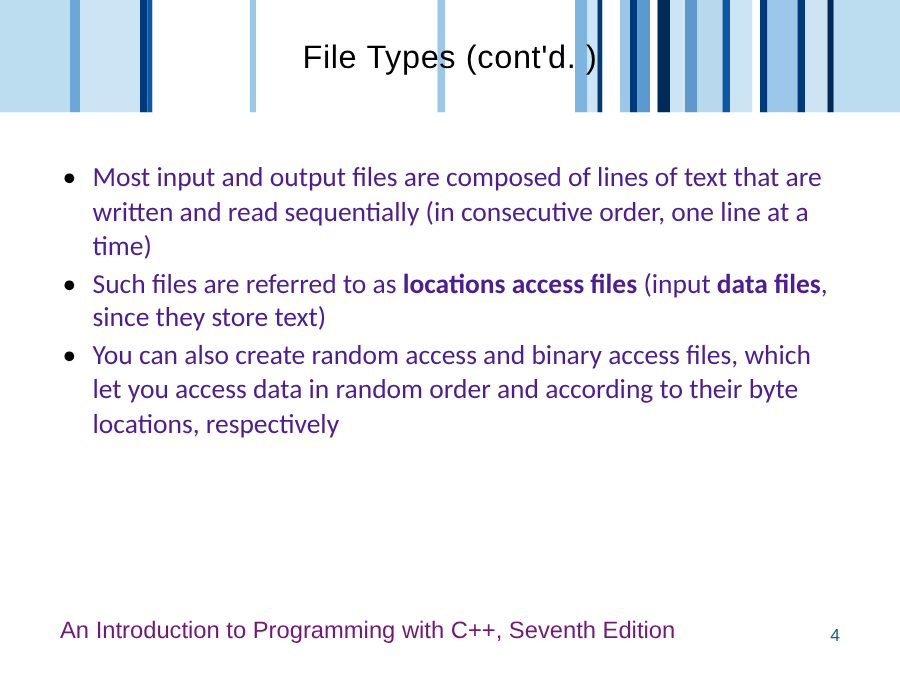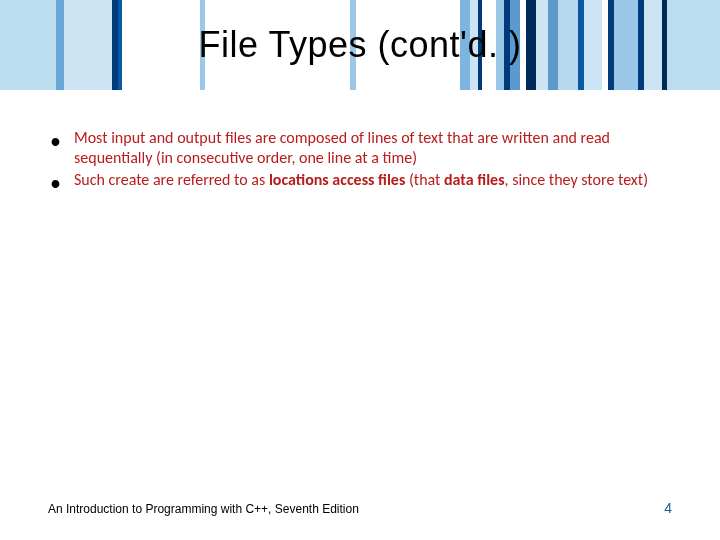--- a/index.html
+++ b/index.html
@@ -29,60 +29,60 @@
   .title {
     position: absolute;
     top: 0;
     left: 0;
     width: 720px;
     height: 90px;
     display: flex;
     align-items: center;
     justify-content: center;
     font-family: Verdana, "Segoe UI", Arial, sans-serif;
-    font-size: 36px;
+    font-size: 26px;
     font-weight: 400;
     color: #000;
     letter-spacing: 0.5px;
   }
   .content {
     position: absolute;
     top: 128px;
     left: 48px;
     width: 624px;
   }
   .bullet-list {
     list-style: none;
     margin: 0;
     padding: 0;
   }
   .bullet-list li {
     position: relative;
     padding-left: 26px;
-    font-size: 16px;
+    font-size: 22px;
     line-height: 1.25;
     margin-bottom: 2px;
-    color: #b91c1c;
+    color: #4c1d95;
   }
   .bullet-list li::before {
     content: "•";
     position: absolute;
     left: 2px;
     top: 0;
     font-size: 22px;
     color: #000;
   }
   .bold { font-weight: 700; }
   .footer-left {
     position: absolute;
     left: 48px;
     bottom: 24px;
     font-family: Arial, sans-serif;
-    font-size: 12px;
-    color: #000000;
+    font-size: 19px;
+    color: #701a75;
   }
   .footer-right {
     position: absolute;
     right: 48px;
     bottom: 24px;
     font-family: Arial, sans-serif;
     font-size: 14px;
     color: #206090;
   }
 </style>
@@ -122,19 +122,20 @@
     <div class="bar" style="left: 662px; width: 5px; background: rgb(0, 42, 90);"></div>
     <div class="bar" style="left: 667px; width: 53px; background: rgb(188, 220, 240);"></div>
   </div>
 
 <div class="title">File Types (cont'd. )</div>
 
 <div class="content">
   <ul class="bullet-list">
     <li>Most input and output files are composed of lines of text that are written and read sequentially (in consecutive order, one line at a time)</li>
     <li>
-      <span>Such create are referred to as </span><span class="bold">locations access files</span><span> (that </span><span class="bold">data files</span><span>, since they store text)</span>
+      <span>Such files are referred to as </span><span class="bold">locations access files</span><span> (input </span><span class="bold">data files</span><span>, since they store text)</span>
     </li>
+    <li>You can also create random access and binary access files, which let you access data in random order and according to their byte locations, respectively</li>
   </ul>
 </div>
 
 <div class="footer-left">An Introduction to Programming with C++, Seventh Edition</div>
 <div class="footer-right">4</div>
 
 </body></html>

